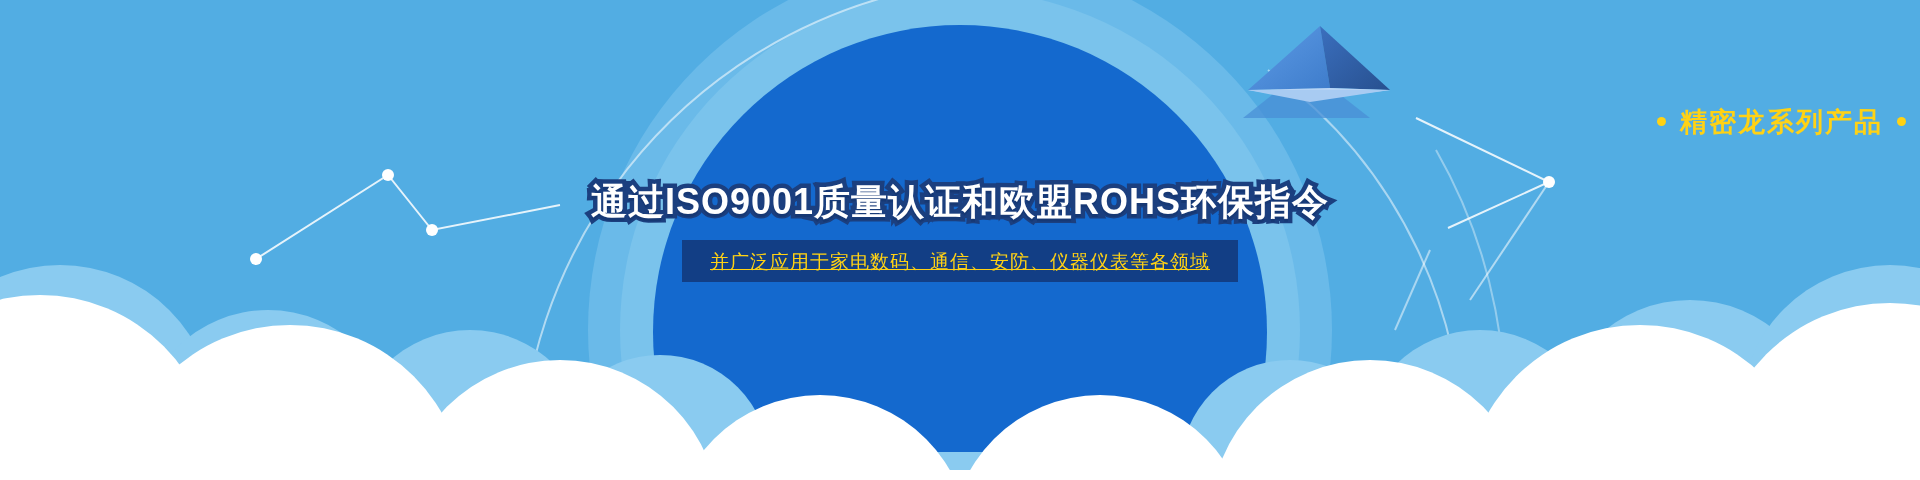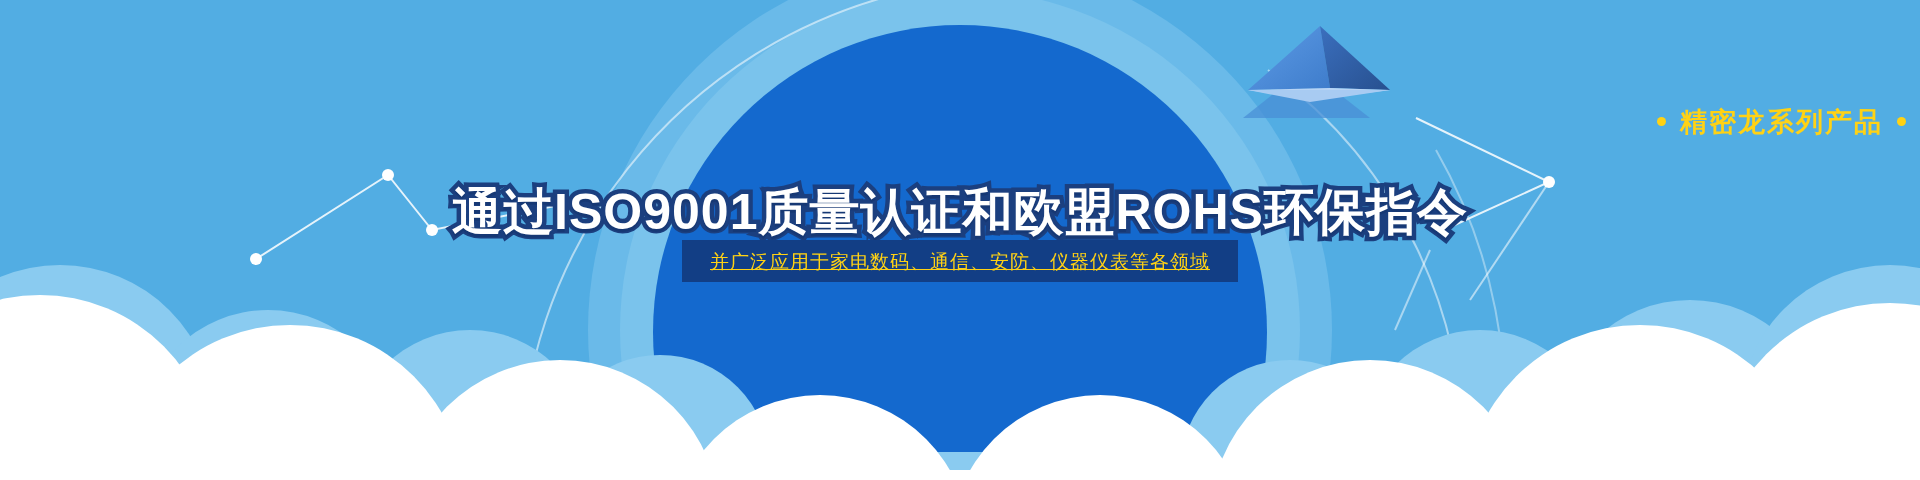--- a/index.html
+++ b/index.html
@@ -60,21 +60,21 @@
   .headline-wrap{
     position:absolute;
     left:0; right:0;
     top:142px;
     height:72px;
     text-align:center;
   }
   .headline{
     display:inline-block;
     position:relative;
-    font-size:50px;
+    font-size:36px;
     font-weight:bold;
     line-height:72px;
     letter-spacing:1px;
     white-space:nowrap;
     color:#ffffff;
     -webkit-text-stroke:9px #1B3F7F;
     paint-order:stroke fill;
     text-shadow:0 3px 0 rgba(10,40,90,.28);
   }
 

